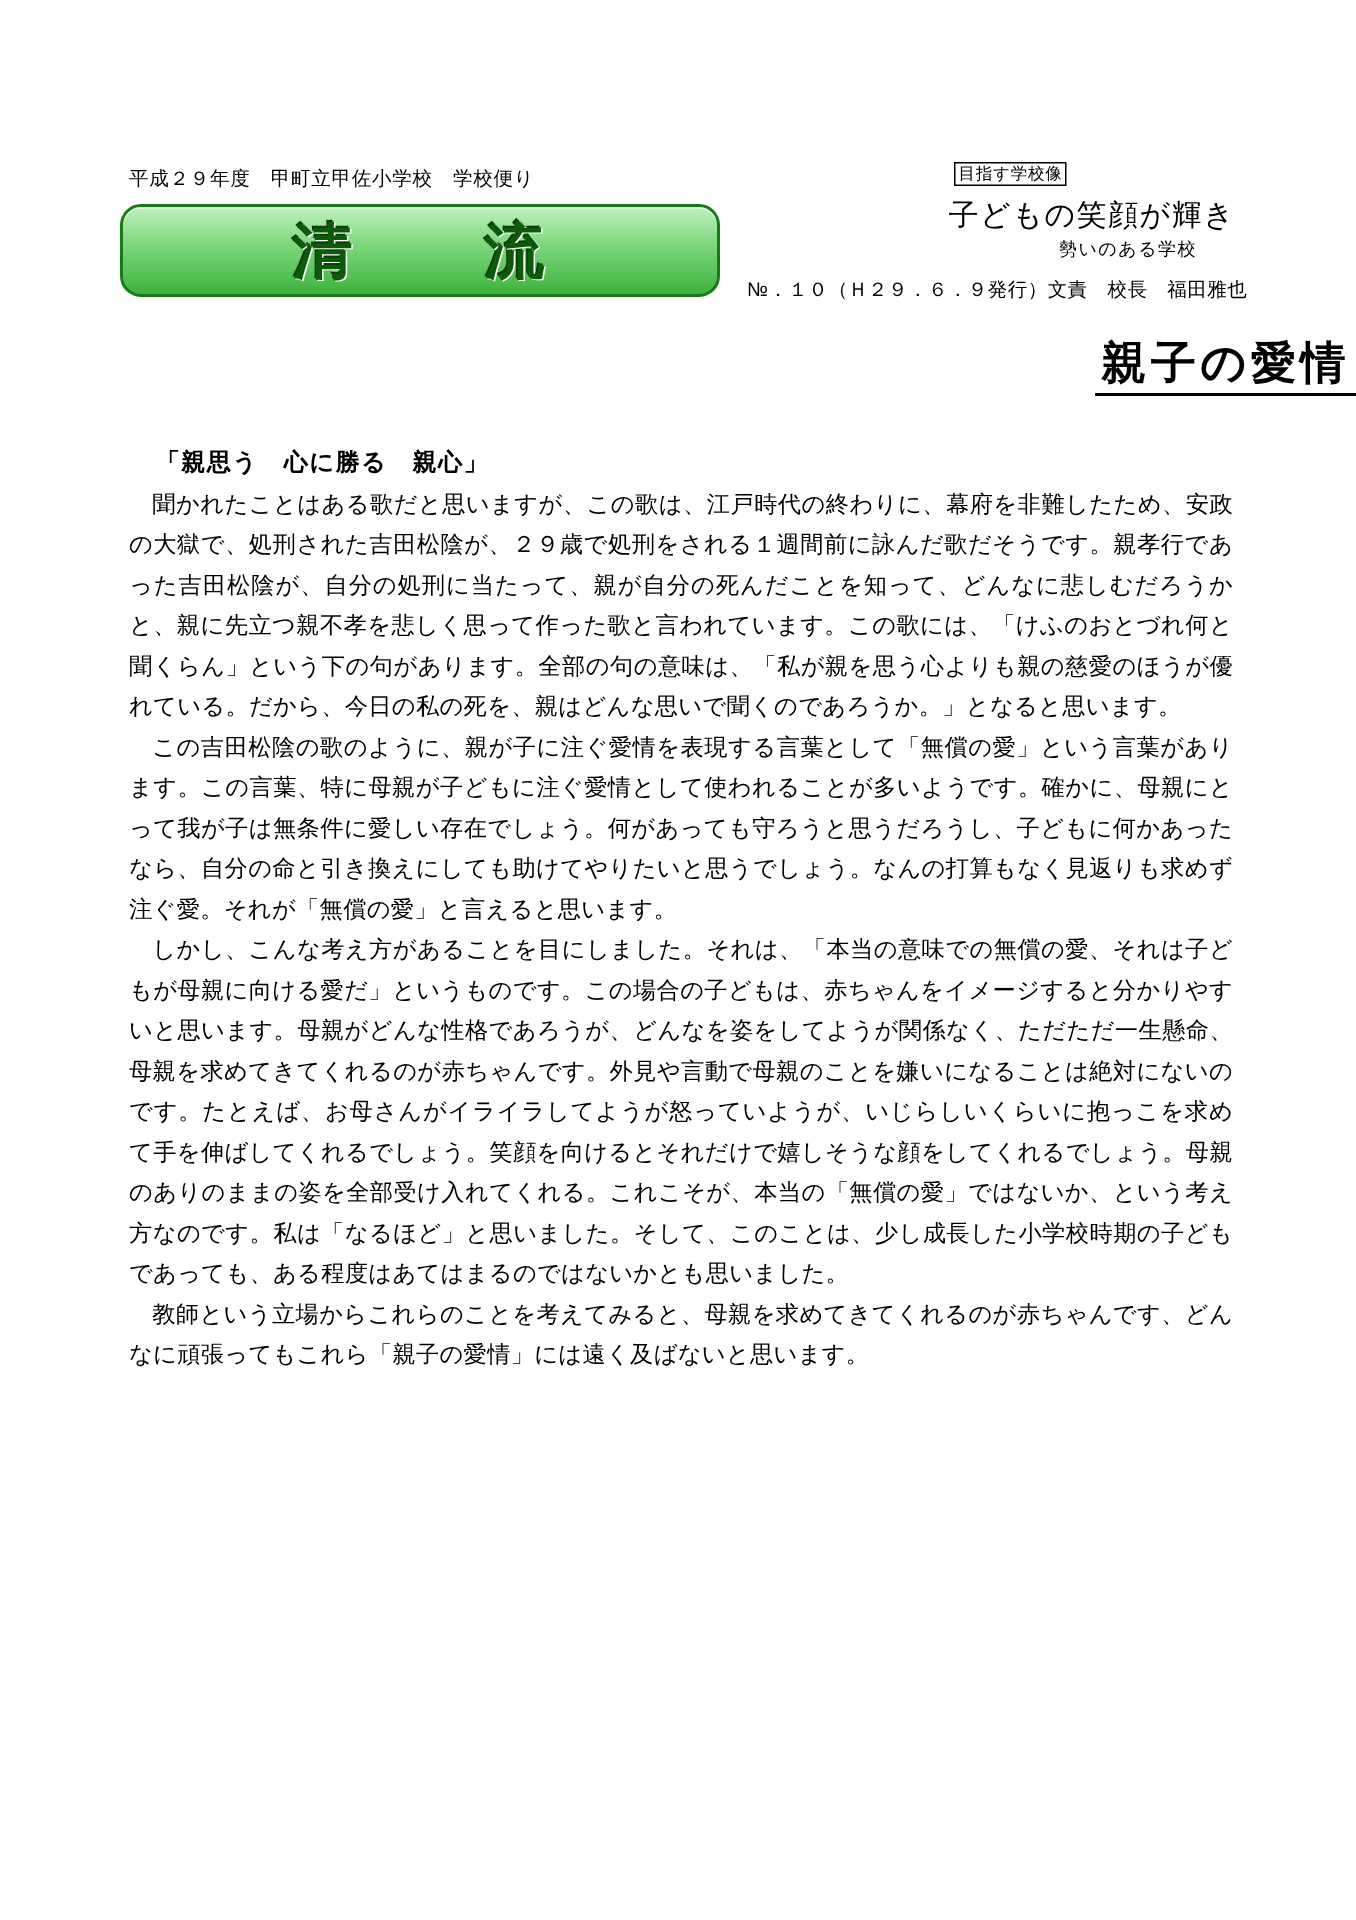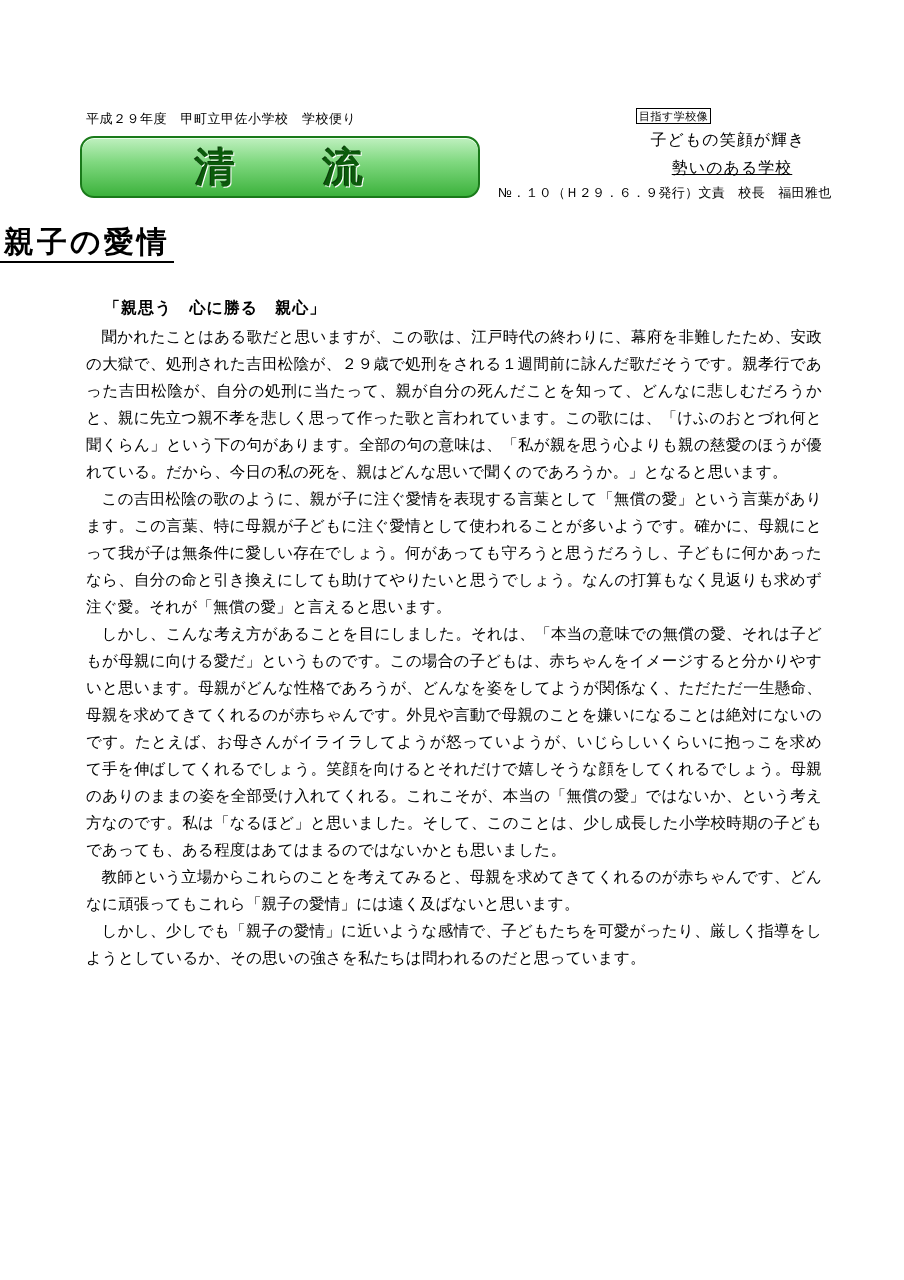--- a/index.html
+++ b/index.html
@@ -75,51 +75,50 @@
     border: 1px solid #000;
     padding: 0px 2px;
     line-height: 14px;
     letter-spacing: 0.5px;
     text-align: center;
   }
   .slogan-1 {
     position: absolute;
     left: 728px;
     top: 130px;
-    font-size: 16px;
+    font-size: 20px;
     letter-spacing: 1px;
     white-space: nowrap;
     transform: translateX(-50%);
   }
   .slogan-2 {
     position: absolute;
-    left: 732px;
+    left: 752px;
     top: 158px;
-    font-size: 16px;
+    font-size: 12px;
     letter-spacing: 1px;
     white-space: nowrap;
     transform: translateX(-50%);
-    text-decoration: underline;
   }
   .meta-line {
     position: absolute;
     left: 498px;
     top: 184px;
     font-size: 13px;
     letter-spacing: 0.3px;
     white-space: nowrap;
   }
 
   
   .doc-title {
     position: absolute;
     left: 0;
     top: 222px;
     width: 904px;
-    text-align: left;
+    text-align: right;
     font-size: 30px;
     font-weight: bold;
     letter-spacing: 3px;
   }
   .doc-title span {
     border-bottom: 2px solid #000;
     padding: 0 4px 3px 4px;
   }
 
   
@@ -173,16 +172,15 @@
     <span>親子の愛情</span>
   </div>
 
   <div class="body-area">
     <div class="lead">「親思う　心に勝る　親心」</div>
 
     <p class="para">聞かれたことはある歌だと思いますが、この歌は、江戸時代の終わりに、幕府を非難したため、安政の大獄で、処刑された吉田松陰が、２９歳で処刑をされる１週間前に詠んだ歌だそうです。親孝行であった吉田松陰が、自分の処刑に当たって、親が自分の死んだことを知って、どんなに悲しむだろうかと、親に先立つ親不孝を悲しく思って作った歌と言われています。この歌には、「けふのおとづれ何と聞くらん」という下の句があります。全部の句の意味は、「私が親を思う心よりも親の慈愛のほうが優れている。だから、今日の私の死を、親はどんな思いで聞くのであろうか。」となると思います。</p>
     <p class="para gap">この吉田松陰の歌のように、親が子に注ぐ愛情を表現する言葉として「無償の愛」という言葉があります。この言葉、特に母親が子どもに注ぐ愛情として使われることが多いようです。確かに、母親にとって我が子は無条件に愛しい存在でしょう。何があっても守ろうと思うだろうし、子どもに何かあったなら、自分の命と引き換えにしても助けてやりたいと思うでしょう。なんの打算もなく見返りも求めず注ぐ愛。それが「無償の愛」と言えると思います。</p>
     <p class="para">しかし、こんな考え方があることを目にしました。それは、「本当の意味での無償の愛、それは子どもが母親に向ける愛だ」というものです。この場合の子どもは、赤ちゃんをイメージすると分かりやすいと思います。母親がどんな性格であろうが、どんなを姿をしてようが関係なく、ただただ一生懸命、母親を求めてきてくれるのが赤ちゃんです。外見や言動で母親のことを嫌いになることは絶対にないのです。たとえば、お母さんがイライラしてようが怒っていようが、いじらしいくらいに抱っこを求めて手を伸ばしてくれるでしょう。笑顔を向けるとそれだけで嬉しそうな顔をしてくれるでしょう。母親のありのままの姿を全部受け入れてくれる。これこそが、本当の「無償の愛」ではないか、という考え方なのです。私は「なるほど」と思いました。そして、このことは、少し成長した小学校時期の子どもであっても、ある程度はあてはまるのではないかとも思いました。</p>
     <p class="para gap">教師という立場からこれらのことを考えてみると、母親を求めてきてくれるのが赤ちゃんです、どんなに頑張ってもこれら「親子の愛情」には遠く及ばないと思います。</p>
-    <p class="para">しかし、少しでも「親子の愛情」に近いような感情で、子どもたちを可愛がったり、厳しく指導をしようとしているか、その思いの強さを私たちは問われるのだと思っています。</p>
   </div>
 
 </div>
 
 </body></html>

